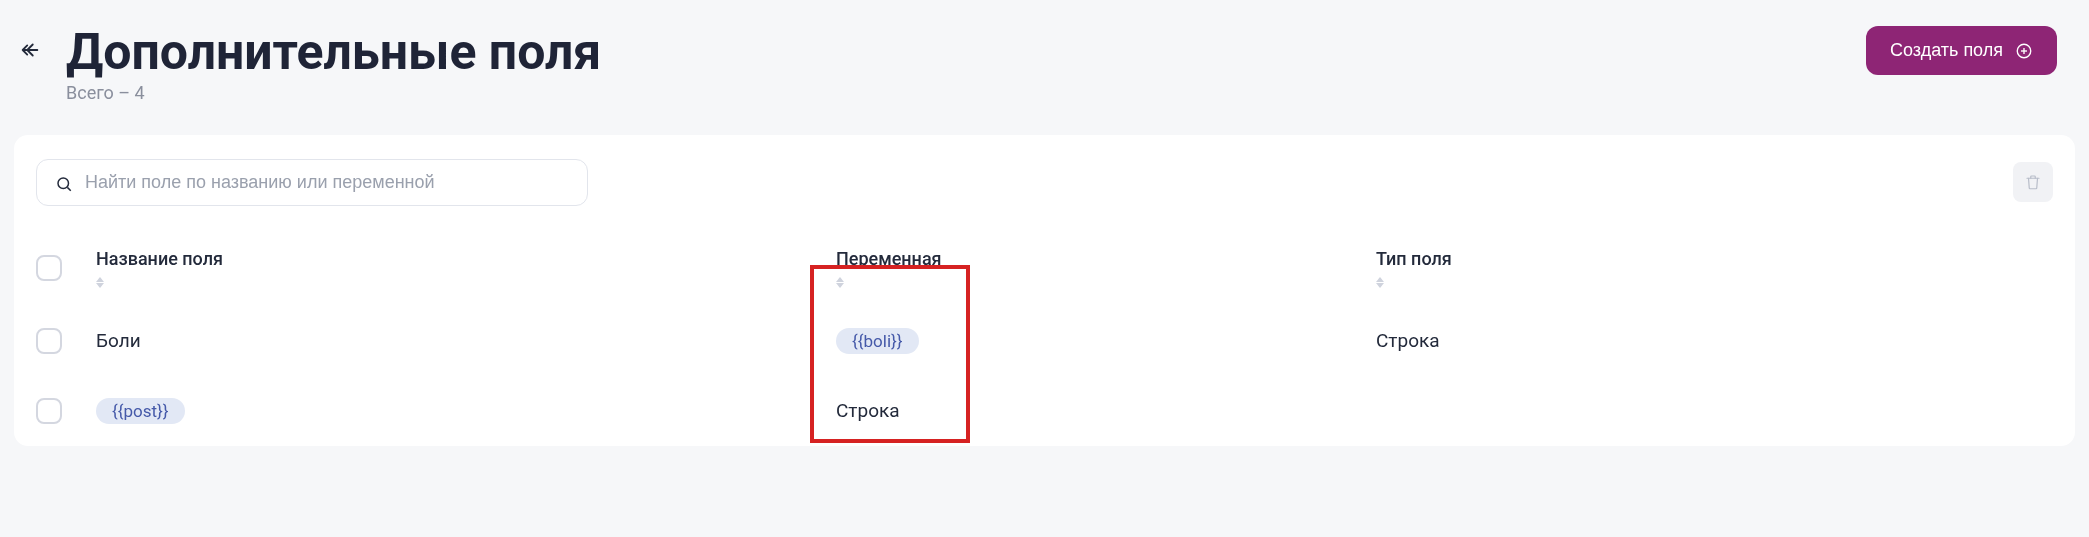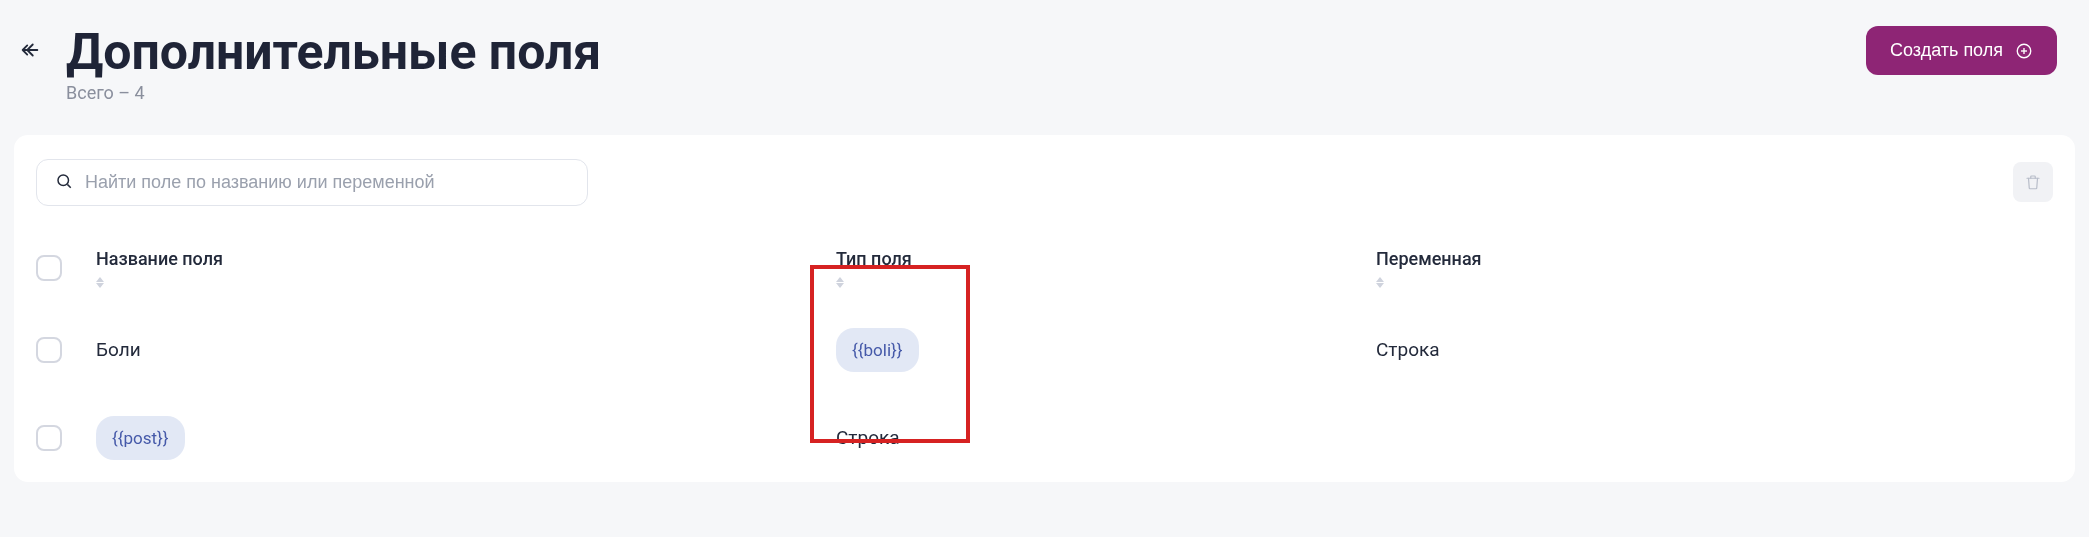--- a/index.html
+++ b/index.html
@@ -65,21 +65,21 @@
     }
 
     .toolbar {
       display: flex;
       align-items: center;
       justify-content: space-between;
       gap: 18px;
     }
     .search-wrap {
       display: flex;
-      align-items: flex-start;
+      align-items: flex-end;
       border: 1px solid #e2e5ec;
       border-radius: 12px;
       padding: 12px 18px;
       width: 552px;
       gap: 12px;
     }
     .search-wrap svg { width: 18px; height: 18px; }
     .search-wrap svg circle,
     .search-wrap svg line { stroke: #232a3b; stroke-width: 2; fill:none; }
     .search-input {
@@ -140,21 +140,21 @@
     .trow {
       font-size: 19px;
       color: #232a3b;
       padding: 22px 0;
     }
 
     .var-badge {
       display: inline-block;
       background: #e2e8f5;
       color: #4559a9;
-      padding: 12px 16px;
+      padding: 3px 16px;
       border-radius: 18px;
       font-size: 17px;
     }
 
     .annot-box {
       position: absolute;
       border: 4px solid #d62222;
       pointer-events: none;
     }
   </style>
@@ -208,28 +208,28 @@
         <div class="checkbox"></div>
       </div>
       <div class="th">
         <span>Название поля</span>
         <span class="sort-icon">
             <span class="up"></span>
             <span class="down"></span>
           </span>
       </div>
       <div class="th">
-        <span>Тип поля</span>
+        <span>Переменная</span>
         <span class="sort-icon">
             <span class="up"></span>
             <span class="down"></span>
           </span>
       </div>
       <div class="th">
-        <span>Переменная</span>
+        <span>Тип поля</span>
         <span class="sort-icon">
             <span class="up"></span>
             <span class="down"></span>
           </span>
       </div>
     </div>
 
     <div class="trow">
       <div>
           <div class="checkbox"></div>

